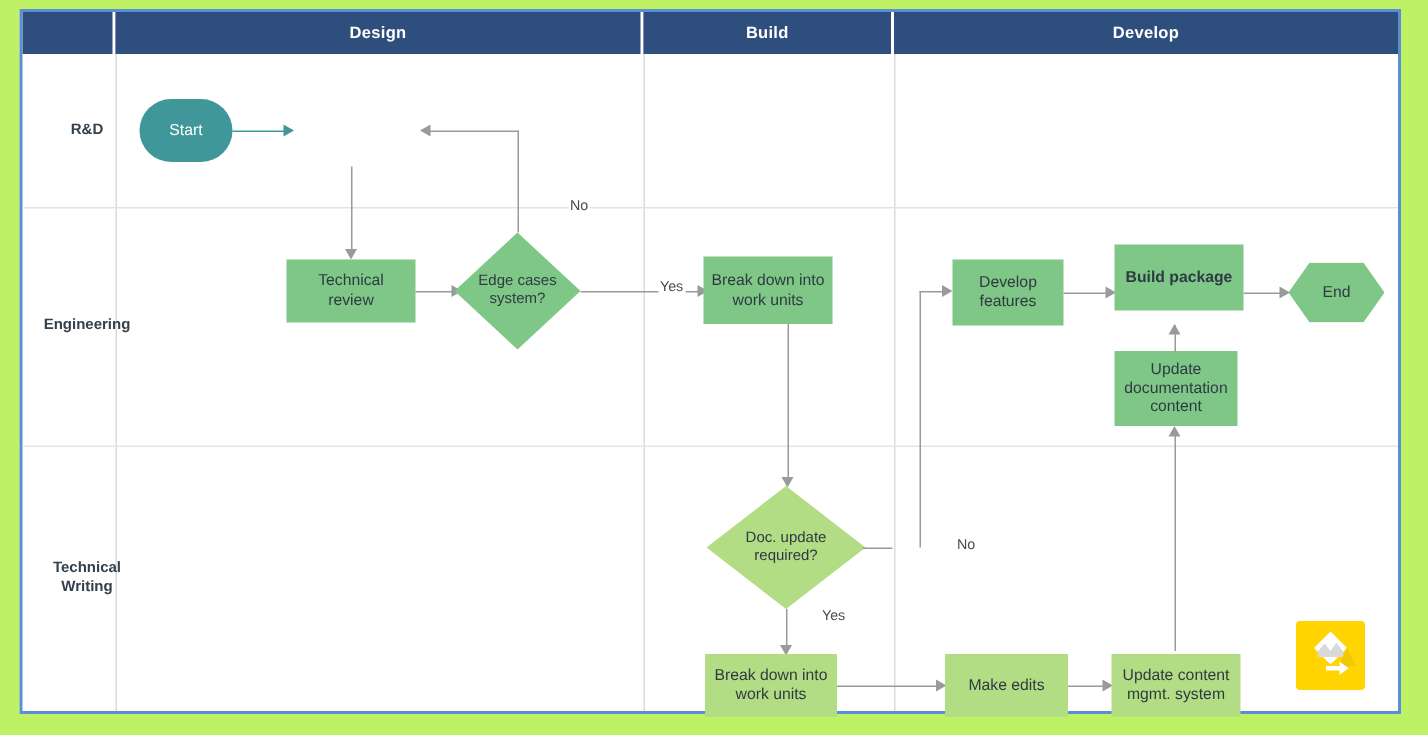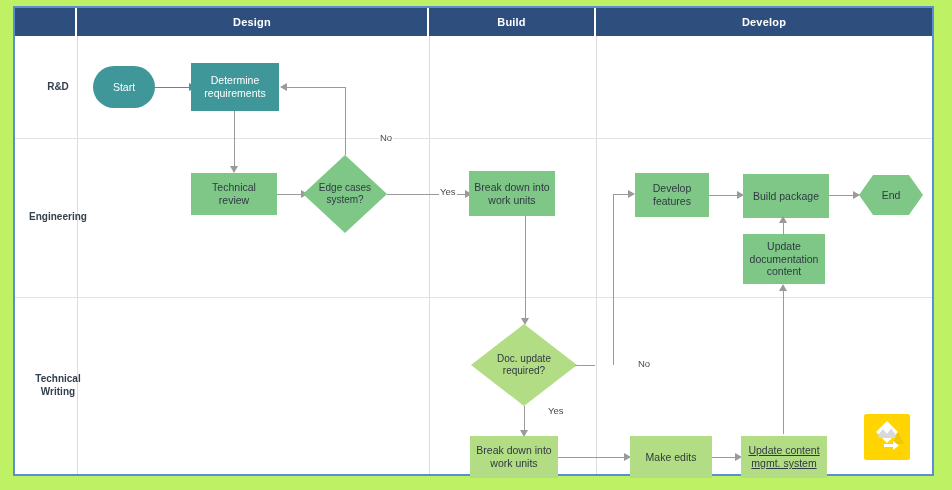--- a/index.html
+++ b/index.html
@@ -210,26 +210,20 @@
         <div>Technical</div>
         <div>Writing</div>
       </div>
     </div>
 
     <div class="shape teal stadium" style="left:78px;  top:58px; width:62px; height:42px;">Start</div>
 
     <div class="conn h teal-c" style="left:140px; top:78.5px; width:36px;"></div>
     <div class="arrow right teal-a" style="left:174px; top:74.5px;"></div>
 
-    <div class="shape teal" style="left:176px; top:55px; width:88px; height:48px;">
-      <div>
-        <div>Determine</div>
-        <div>requirements</div>
-      </div>
-    </div>
 
     <div class="conn v" style="left:219px; top:103px; height:59px;"></div>
     <div class="arrow down" style="left:215px; top:158px;"></div>
 
     <div class="conn v" style="left:330px; top:79px; height:68px;"></div>
     <div class="conn h" style="left:270px; top:78.5px; width:61px;"></div>
     <div class="arrow left" style="left:265px; top:74.5px;"></div>
     <div class="edge-label" style="left:322px; top:124px;">No</div>
 
     <div class="shape green" style="left:176px; top:165px; width:86px; height:42px;">
@@ -267,21 +261,21 @@
     <div class="shape green" style="left:620px; top:165px; width:74px; height:44px;">
       <div>
         <div>Develop</div>
         <div>features</div>
       </div>
     </div>
 
     <div class="conn h" style="left:694px; top:186.5px; width:32px;"></div>
     <div class="arrow right" style="left:722px; top:182.5px;"></div>
 
-    <div class="shape green" style="left:728px; top:166px; width:86px; height:44px;">Build package</div>
+    <div class="shape green" style="left:728px; top:155px; width:86px; height:44px;font-weight:bold;">Build package</div>
 
     <div class="conn h" style="left:814px; top:186.5px; width:28px;"></div>
     <div class="arrow right" style="left:838px; top:182.5px;"></div>
 
     <div class="shape green hexagon" style="left:844px; top:167px; width:64px; height:40px;">End</div>
 
     <div class="shape green" style="left:728px; top:226px; width:82px; height:50px;">
       <div>
         <div>Update</div>
         <div>documentation</div>
@@ -321,21 +315,21 @@
     </div>
 
     <div class="conn h" style="left:543px; top:449px; width:70px;"></div>
     <div class="arrow right" style="left:609px; top:445px;"></div>
 
     <div class="shape lgreen" style="left:615px; top:428px; width:82px; height:42px;">Make edits</div>
 
     <div class="conn h" style="left:697px; top:449px; width:27px;"></div>
     <div class="arrow right" style="left:720px; top:445px;"></div>
 
-    <div class="shape lgreen" style="left:726px; top:428px; width:86px; height:42px;text-decoration:underline;">
+    <div class="shape lgreen" style="left:726px; top:428px; width:86px; height:42px;">
       <div>
         <div>Update content</div>
         <div>mgmt. system</div>
       </div>
     </div>
 
     <div id="brand-badge" style="left:849px; top:406px;">
       <svg width="46" height="46" viewBox="0 0 46 46" aria-hidden="true">
         <rect x="0" y="0" width="46" height="46" fill="#ffd400"></rect>
         <path d="M23 7 L34 18 L23 29 L12 18 Z" fill="#ffffff"></path>

